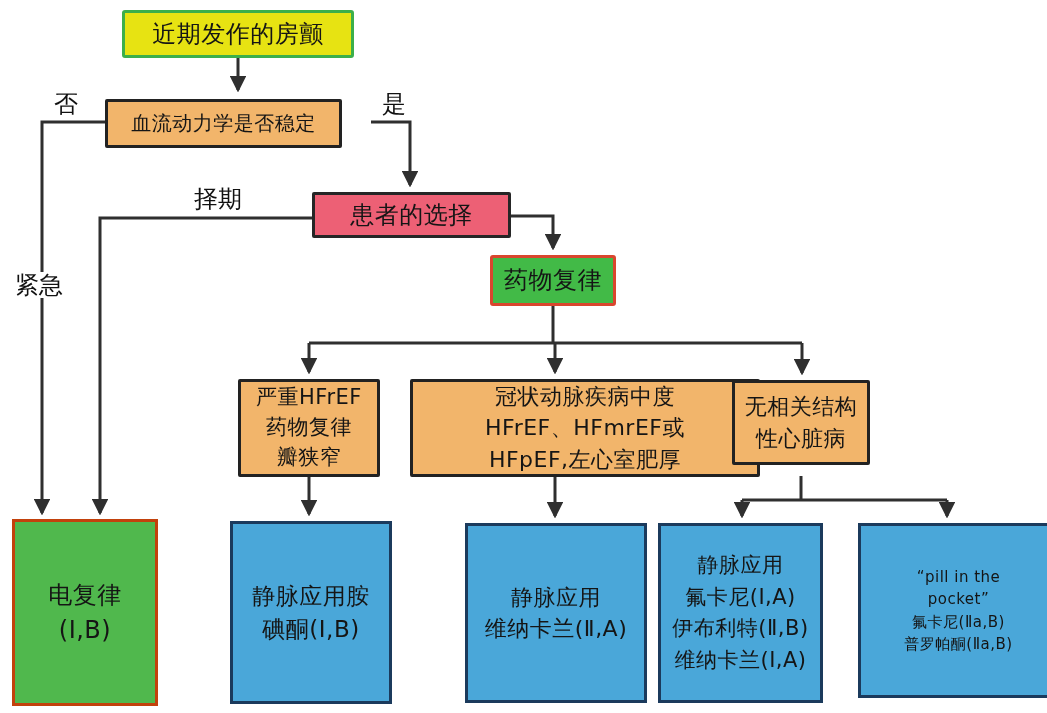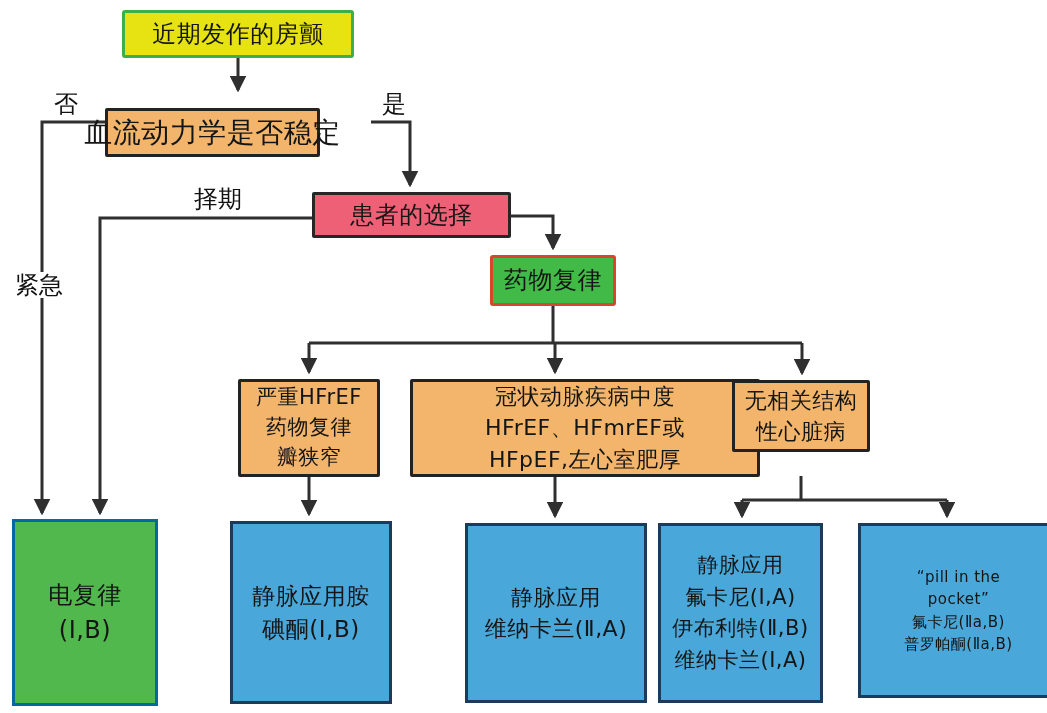--- a/index.html
+++ b/index.html
@@ -19,21 +19,21 @@
     align-items:center;justify-content:center;
     text-align:center;
     line-height:1.42;
     letter-spacing:0.5px;
   }
   .node span{display:block;white-space:nowrap;}
   .n-yellow{background:#e7e312;border:3px solid #3caf4a;border-radius:3px;}
   .n-orange{background:#f2b56b;border:3px solid #222222;border-radius:2px;}
   .n-pink{background:#ed6075;border:3px solid #262626;border-radius:2px;}
   .n-greenred{background:#42ba47;border:3px solid #d9462e;border-radius:3px;}
-  .n-green{background:#50b84d;border:3px solid #0369a1;}
+  .n-green{background:#50b84d;border:3px solid #c2410c;}
   .n-blue{background:#4aa7d9;border:3px solid #1b3a5c;}
   .edge-label{
     position:absolute;
     font-size:24px;
     color:#111;
     background:#ffffff;
     line-height:1.1;
     padding:0 2px;
     white-space:nowrap;
   }
@@ -66,21 +66,21 @@
       <path d="M742,500 H947"></path>
       <path d="M742,500 V516" marker-end="url(#arrow)"></path>
       <path d="M947,500 V516" marker-end="url(#arrow)"></path>
     </g>
   </svg>
 
   <div class="node n-yellow" style="left:122px;top:10px;width:232px;height:48px;font-size:24px">
     <span>近期发作的房颤</span>
   </div>
 
-  <div class="node n-orange" style="left:105px;top:108px;width:215px;height:49px;font-size:28px">
+  <div class="node n-orange" style="left:105px;top:99px;width:237px;height:49px;font-size:20px">
     <span>血流动力学是否稳定</span>
   </div>
 
   <div class="node n-pink" style="left:312px;top:192px;width:199px;height:46px;font-size:24px">
     <span>患者的选择</span>
   </div>
 
   <div class="node n-greenred" style="left:490px;top:255px;width:126px;height:51px;font-size:24px">
     <span>药物复律</span>
   </div>
@@ -90,21 +90,21 @@
     <span>药物复律</span>
     <span>瓣狭窄</span>
   </div>
 
   <div class="node n-orange" style="left:410px;top:379px;width:350px;height:98px;font-size:22px">
     <span>冠状动脉疾病中度</span>
     <span>HFrEF、HFmrEF或</span>
     <span>HFpEF,左心室肥厚</span>
   </div>
 
-  <div class="node n-orange" style="left:732px;top:380px;width:138px;height:72px;font-size:22px">
+  <div class="node n-orange" style="left:732px;top:380px;width:138px;height:85px;font-size:22px">
     <span>无相关结构</span>
     <span>性心脏病</span>
   </div>
 
   <div class="node n-green" style="left:12px;top:519px;width:146px;height:187px;font-size:24px">
     <span>电复律</span>
     <span>(Ⅰ,B)</span>
   </div>
 
   <div class="node n-blue" style="left:230px;top:521px;width:162px;height:183px;font-size:23px">

